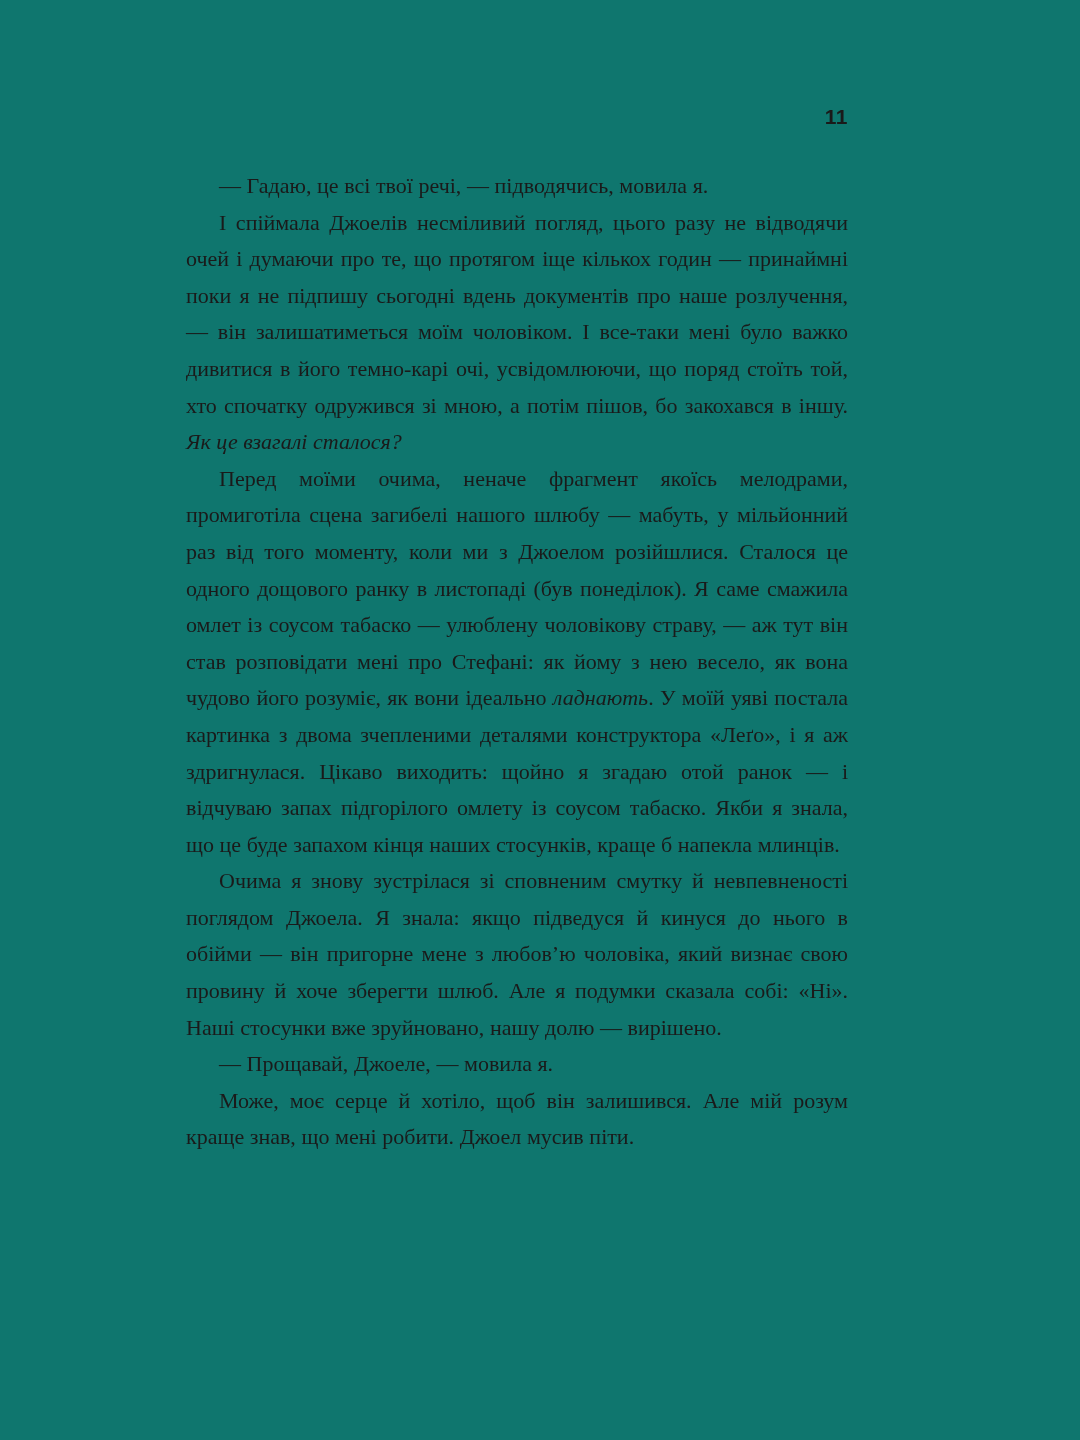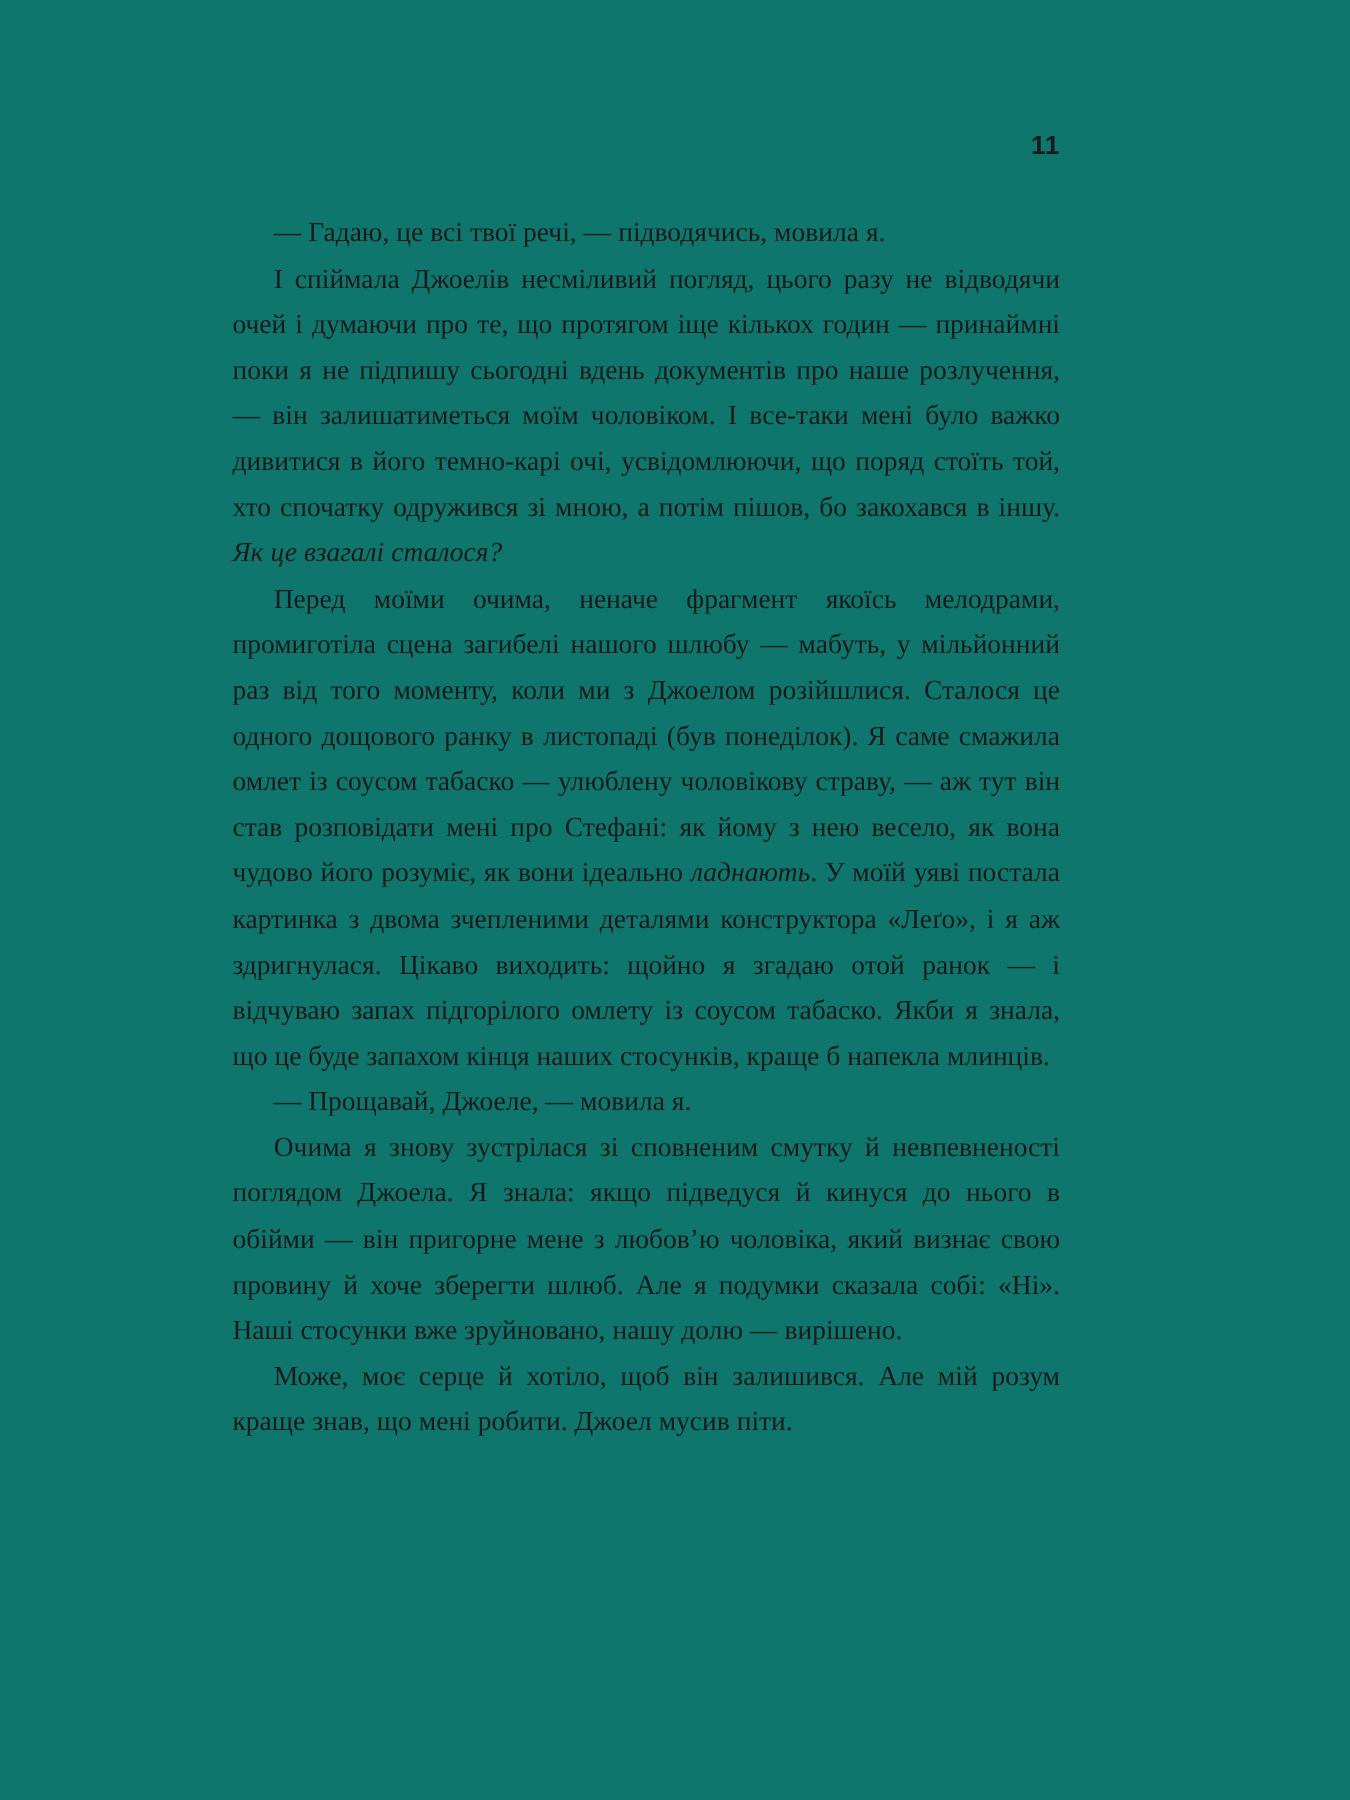--- a/index.html
+++ b/index.html
@@ -75,18 +75,18 @@
 <div class="page" style="background: #0f766e;">
 
   <div class="folio-row">
     <span class="folio" style="color: rgb(26, 26, 26);">11</span>
   </div>
 
   <div class="textblock">
     <p class="para" style="color: rgb(26, 26, 26);">— Гадаю, це всі твої речі, — підводячись, мовила я.</p>
     <p class="para" style="color: rgb(26, 26, 26);">І спіймала Джоелів несміливий погляд, цього разу не відводячи очей і думаючи про те, що протягом іще кількох годин — принаймні поки я не підпишу сьогодні вдень документів про наше розлучення, — він залишатиметься моїм чоловіком. І все-таки мені було важко дивитися в його темно-карі очі, усвідомлюючи, що поряд стоїть той, хто спочатку одружився зі мною, а потім пішов, бо закохався в іншу. <em class="ital">Як це взагалі сталося?</em></p>
     <p class="para" style="color: rgb(26, 26, 26);">Перед моїми очима, неначе фрагмент якоїсь мелодрами, промиготіла сцена загибелі нашого шлюбу — мабуть, у мільйонний раз від того моменту, коли ми з Джоелом розійшлися. Сталося це одного дощового ранку в листопаді (був понеділок). Я саме смажила омлет із соусом табаско — улюблену чоловікову страву, — аж тут він став розповідати мені про Стефані: як йому з нею весело, як вона чудово його розуміє, як вони ідеально <em class="ital">ладнають</em>. У моїй уяві постала картинка з двома зчепленими деталями конструктора «Леґо», і я аж здригнулася. Цікаво виходить: щойно я згадаю отой ранок — і відчуваю запах підгорілого омлету із соусом табаско. Якби я знала, що це буде запахом кінця наших стосунків, краще б напекла млинців.</p>
+    <p class="para" style="color: rgb(26, 26, 26);">Очима я знову зустрілася зі сповненим смутку й невпевненості поглядом Джоела. Я знала: якщо підведуся й кинуся до нього в обійми — він пригорне мене з любов’ю чоловіка, який визнає свою провину й хоче зберегти шлюб. Але я подумки сказала собі: «Ні». Наші стосунки вже зруйновано, нашу долю — вирішено.</p>
     <p class="para" style="color: rgb(26, 26, 26);">— Прощавай, Джоеле, — мовила я.</p>
-    <p class="para" style="color: rgb(26, 26, 26);">Очима я знову зустрілася зі сповненим смутку й невпевненості поглядом Джоела. Я знала: якщо підведуся й кинуся до нього в обійми — він пригорне мене з любов’ю чоловіка, який визнає свою провину й хоче зберегти шлюб. Але я подумки сказала собі: «Ні». Наші стосунки вже зруйновано, нашу долю — вирішено.</p>
     <p class="para last-flush" style="color: rgb(26, 26, 26);">Може, моє серце й хотіло, щоб він залишився. Але мій розум краще знав, що мені робити. Джоел мусив піти.</p>
   </div>
 
 </div>
 
 </body></html>

